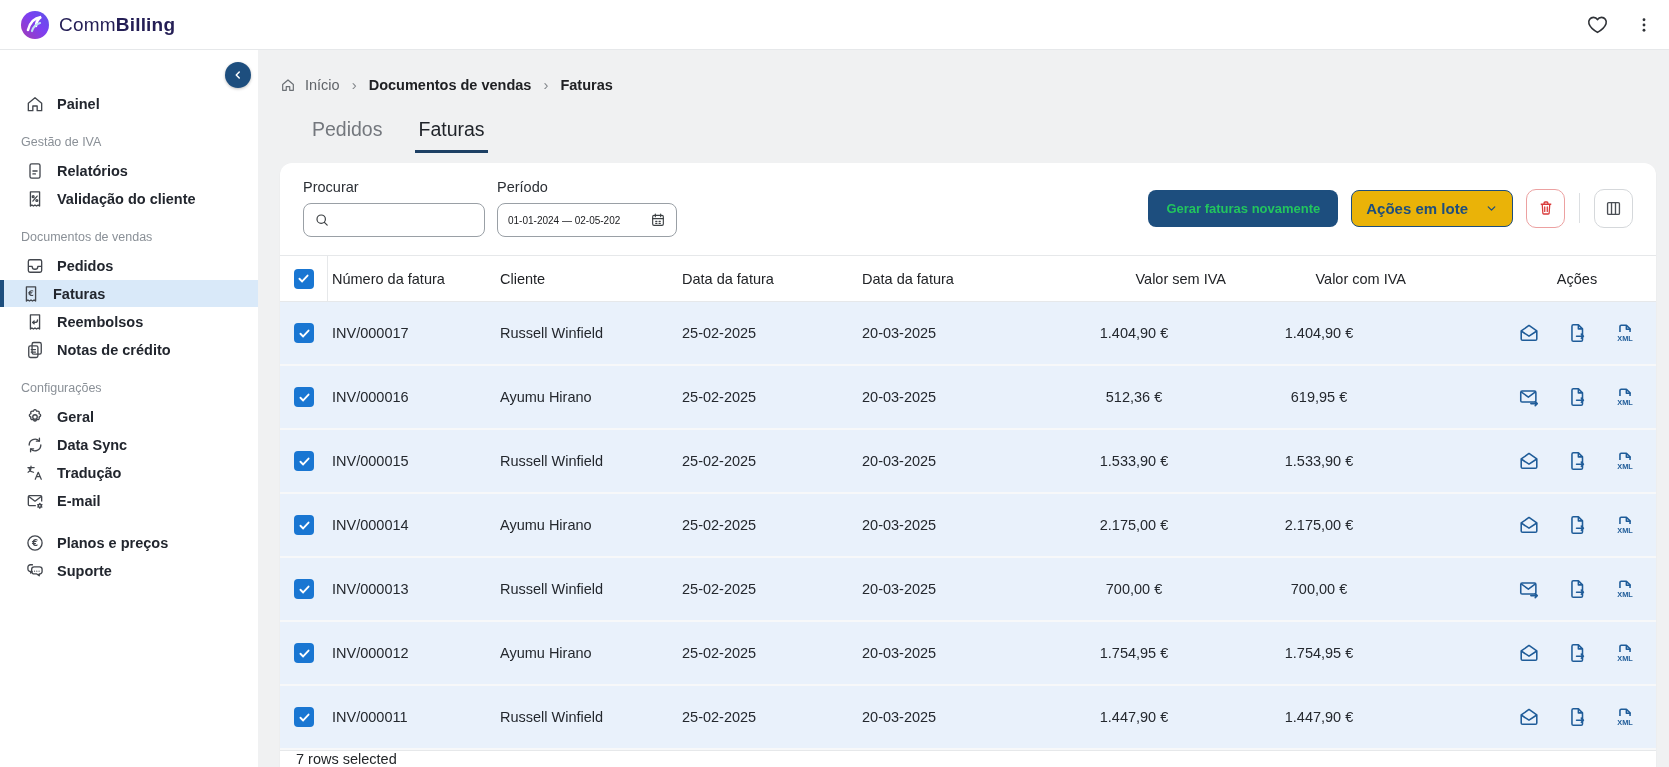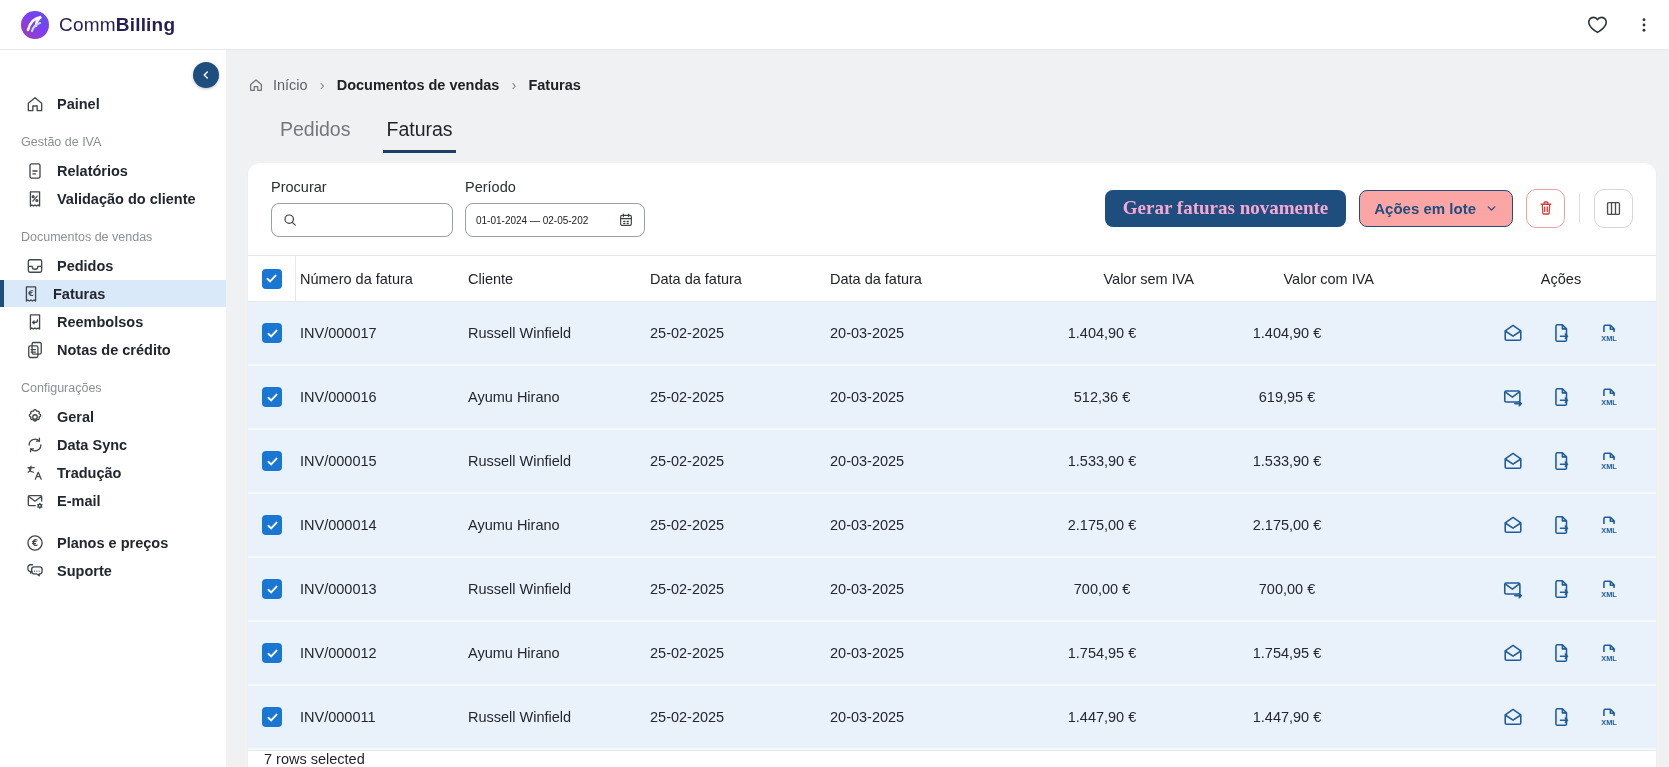--- a/index.html
+++ b/index.html
@@ -22,21 +22,21 @@
   
   .topbar{height:50px;background:#fff;border-bottom:1px solid var(--border);display:flex;align-items:center;justify-content:space-between;padding:0 16px 0 20px}
   .brand{display:flex;align-items:center;gap:9px}
   .brand-name{font-size:19px;color:#241e55;letter-spacing:.2px}
   .brand-name .b{font-weight:bold}
   .topbar-right{display:flex;align-items:center;gap:26px;color:#2f3237}
   .icon-btn{background:none;border:none;cursor:pointer;color:#2f3237;display:flex;align-items:center;justify-content:center}
 
   
   .shell{display:flex;height:717px}
-  .sidebar{width:226px;background:#fff;position:relative;flex:none;padding-top:40px}
+  .sidebar{width:258px;background:#fff;position:relative;flex:none;padding-top:40px}
   .main{flex:1;background:var(--page-bg);overflow:hidden}
 
   
   .collapse-btn{position:absolute;top:12px;right:7px;width:26px;height:26px;border-radius:50%;background:var(--primary);border:none;color:#fff;display:flex;align-items:center;justify-content:center;cursor:pointer;box-shadow:0 1px 3px rgba(0,0,0,.25)}
   .nav-item{display:flex;align-items:center;gap:12px;height:27px;padding:0 12px 0 21px;color:#22262e;font-weight:600;font-size:14.5px;cursor:pointer;border-left:4px solid transparent;margin-bottom:1px}
   .nav-item .nicon{color:#43474e;flex:none}
   .nav-item.active{background:var(--active-bg);border-left-color:var(--primary);padding-left:17px}
   .nav-section{color:#8a9097;font-size:12.5px;padding:0 21px;margin:18px 0 8px}
   .nav-gap{height:14px}
 
@@ -54,22 +54,22 @@
   .card{background:#fff;border-radius:12px;margin:10px 13px 0 22px;box-shadow:0 1px 2px rgba(0,0,0,.05);overflow:hidden}
   .filters{display:flex;align-items:center;justify-content:space-between;padding:16px 23px 18px}
   .filters-left{display:flex;gap:12px}
   .field label{display:block;font-size:14.5px;color:#2b2f35;margin-bottom:8px}
   .input{display:flex;align-items:center;gap:8px;height:34px;border:1px solid #9aa0a6;border-radius:8px;padding:0 10px;background:#fff}
   .input input{border:none;outline:none;font-size:14px;width:140px;font-family:inherit;background:transparent}
   .search-box{width:182px}
   .date-box{width:180px;cursor:pointer}
   .date-text{font-size:10px;color:var(--text);white-space:nowrap}
   .filters-right{display:flex;align-items:center;gap:13px}
-  .btn-primary{background:var(--primary);color:#f9a8d4;border:none;border-radius:8px;height:37px;padding:0 18px;font-size:19px;font-weight:700;font-family:Liberation Serif, serif;cursor:pointer}
-  .btn-outline{background:#fca5a5;color:var(--primary);border:1px solid var(--primary);border-radius:8px;height:37px;padding:0 14px;font-size:15px;font-weight:700;font-family:inherit;cursor:pointer;display:flex;align-items:center;gap:9px}
+  .btn-primary{background:var(--primary);color:#22c55e;border:none;border-radius:8px;height:37px;padding:0 18px;font-size:13px;font-weight:700;font-family:Liberation Sans, sans-serif;cursor:pointer}
+  .btn-outline{background:#eab308;color:var(--primary);border:1px solid var(--primary);border-radius:8px;height:37px;padding:0 14px;font-size:15px;font-weight:700;font-family:inherit;cursor:pointer;display:flex;align-items:center;gap:17px}
   .btn-trash{width:39px;height:39px;border:1px solid #eca1a1;border-radius:10px;background:#fff;color:var(--red);display:flex;align-items:center;justify-content:center;cursor:pointer}
   .btn-cols{width:39px;height:39px;border:1px solid #d5d8db;border-radius:10px;background:#fff;color:#4a4e54;display:flex;align-items:center;justify-content:center;cursor:pointer}
   .v-divider{width:1px;height:30px;background:#dcdfe2;margin:0 1px}
 
   
   .grid-cols{display:grid;grid-template-columns:48px 168px 182px 180px 180px 190px 180px 1fr;align-items:center}
   .thead{height:47px;border-top:1px solid var(--border);border-bottom:1px solid var(--border);font-weight:500;color:#212327;font-size:14.5px}
   .th{padding-left:4px}
   .th-num{text-align:right;padding-right:2px}
   .th-actions{text-align:center;padding-left:90px;font-weight:500}

